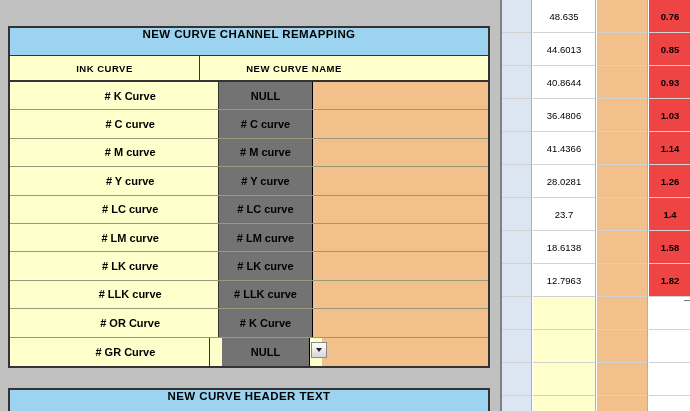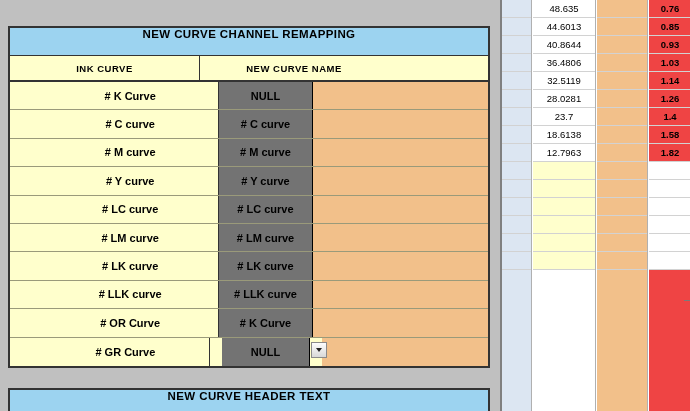--- a/index.html
+++ b/index.html
@@ -156,21 +156,21 @@
     top: 0;
     bottom: 0;
     box-sizing: border-box;
   }
   #col-a { left: 0;   width: 30px;  background: #dce6f2; border-right: 1px solid #b0b0b0; }
   #col-b { left: 31px; width: 63px;  background: #ffffff; border-right: 1px solid #b0b0b0; }
   #col-c { left: 95px; width: 51px;  background: #f2c08a; border-right: 1px solid #b0b0b0; }
   #col-d { left: 147px; width: 42px; background: #ef4444; }
 
   .num-row {
-    height: 18px;
+    height: 33px;
     display: flex;
     align-items: center;
     justify-content: center;
     font-size: 9.5px;
     color: #000000;
     border-bottom: 1px solid #d2d2d2;
     box-sizing: border-box;
   }
   #col-a .num-row { background: #dce6f2; }
   #col-c .num-row { background: #f2c08a; }
@@ -378,21 +378,21 @@
     <div class="num-row">
         <span>44.6013</span>
       </div>
     <div class="num-row">
         <span>40.8644</span>
       </div>
     <div class="num-row">
         <span>36.4806</span>
       </div>
     <div class="num-row">
-        <span>32.5119</span>
+        <span>41.4366</span>
       </div>
     <div class="num-row">
         <span>28.0281</span>
       </div>
     <div class="num-row">
         <span>23.7</span>
       </div>
     <div class="num-row">
         <span>18.6138</span>
       </div>

